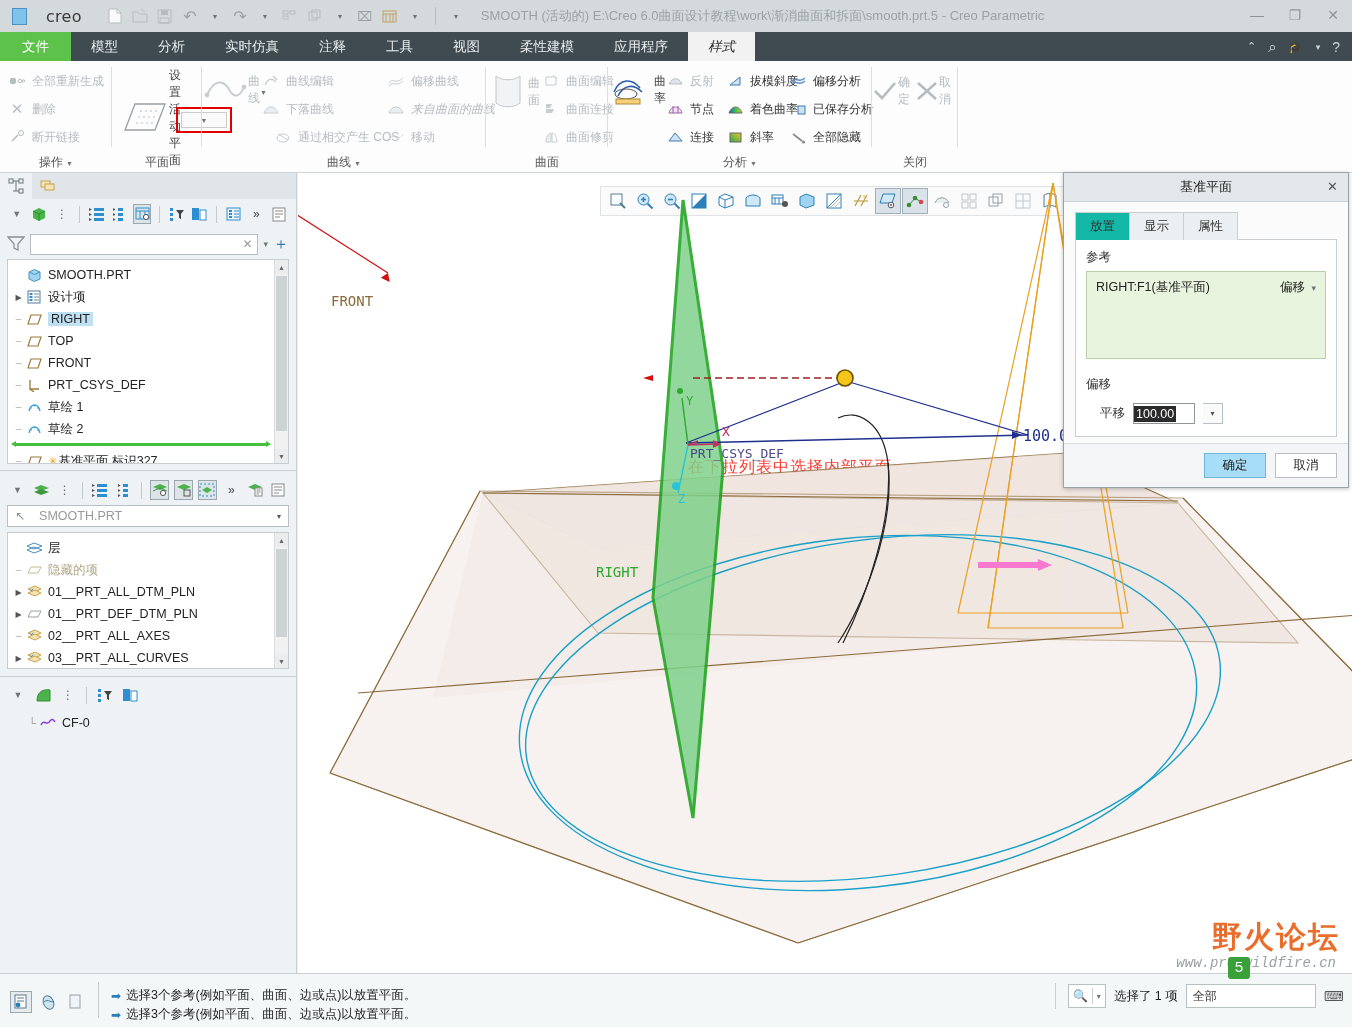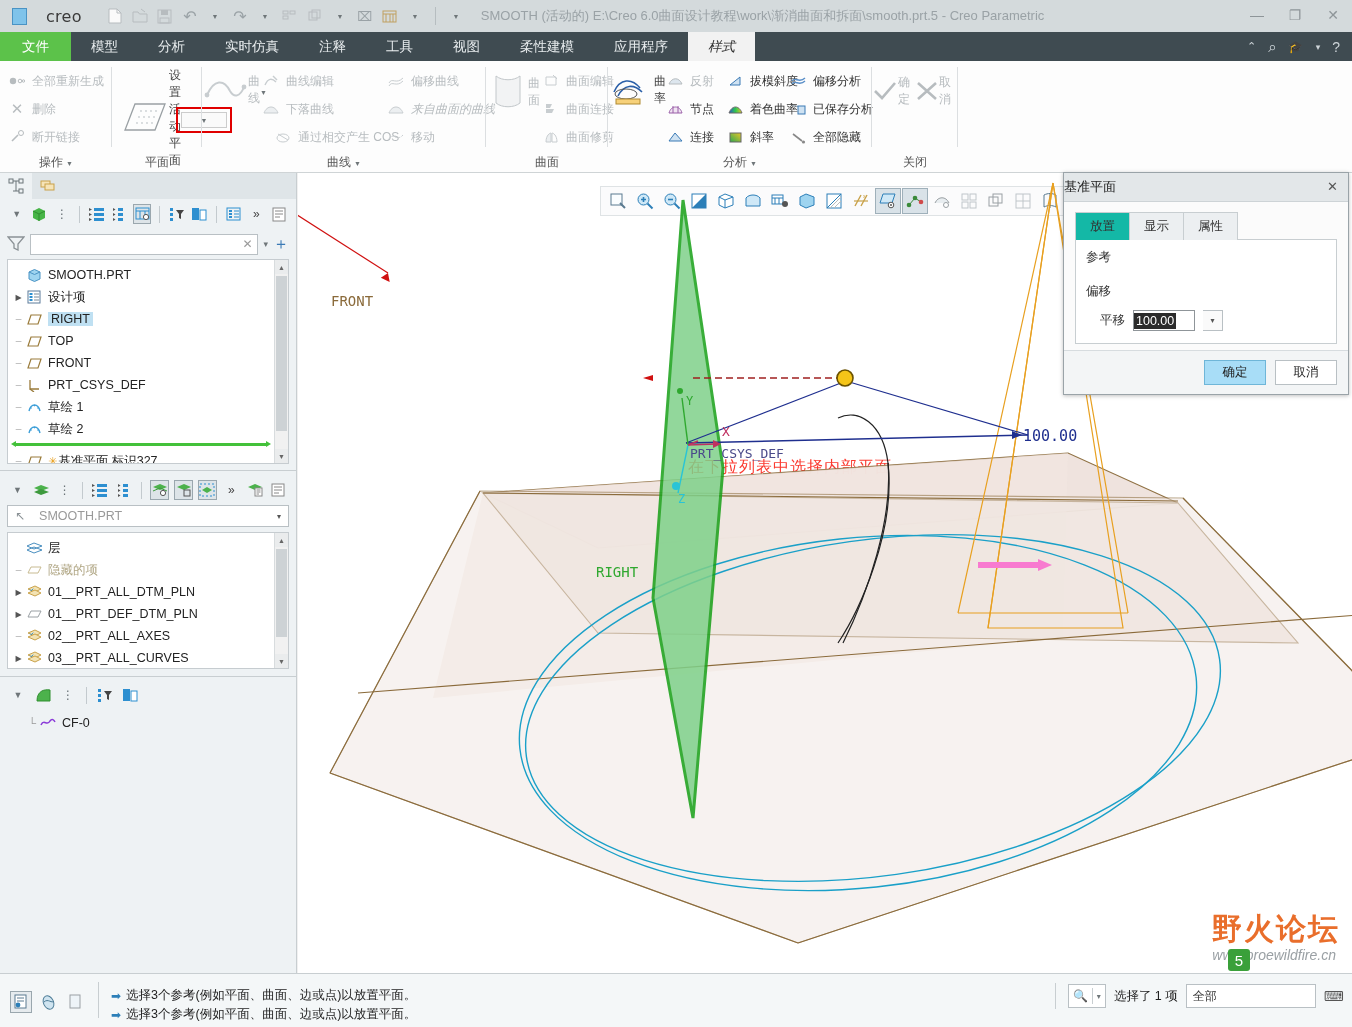--- a/index.html
+++ b/index.html
@@ -114,21 +114,21 @@
              padding:0 4px; gap:1px; }
   .gbtn{ width:26px;height:26px; display:flex;align-items:center;justify-content:center; }
   .gbtn.boxed{ background:#d9e2e8; border:1px solid #9fb0ba; }
   .annot{ position:absolute; left:390px; top:284px; color:#fb3a30; font-size:16px;
           white-space:nowrap; letter-spacing:1px; }
 
   
   .dlg{ position:absolute; left:1063px; top:172px; width:286px; background:#fbfbfb;
         border:1px solid #9aa3a8; box-shadow:0 1px 4px rgba(0,0,0,.25); }
   .dlg-tb{ height:29px; background:#e3e7e9; display:flex; align-items:center;
-           position:relative; border-bottom:1px solid #cdd3d6; }
+           justify-content:center; position:relative; border-bottom:1px solid #cdd3d6; }
   .dlg-title{ font-size:13px; color:#222; }
   .dlg-x{ position:absolute; right:10px; top:6px; font-size:13px; color:#555; }
   .dlg-body{ padding:10px 11px 6px; }
   .tabs{ display:flex; }
   .tb2{ padding:5px 14px; font-size:12.5px; color:#333; border:1px solid #c8ced1;
         border-bottom:none; background:#eceff1; margin-right:-1px; }
   .tb2.sel{ background:#14b8a6; position:relative; z-index:2; }
   .tabpane{ border:1px solid #c8ced1; background:#fff; padding:9px 10px 12px; margin-top:-1px; }
   .lbl{ font-size:12.5px; color:#333; margin-bottom:5px; }
   .refbox{ border:1px solid #b8cfa8; background:#e8f4dd; height:88px; padding:7px 9px;
@@ -156,21 +156,21 @@
   .sicon{ width:22px;height:22px;display:flex;align-items:center;justify-content:center; }
   .sicon.boxed{ border:1px solid #9aa7ae; background:#e6ebee; }
   .st-vdiv{ width:1px; height:36px; background:#c8ced1; margin:0 4px; }
   .msgs{ padding-top:4px; }
   .msg{ display:flex; align-items:center; gap:5px; height:19px; font-size:12.5px; color:#222; }
   .st-right{ position:absolute; right:8px; top:9px; display:flex; align-items:center; gap:8px; }
   .selbox{ height:24px; border:1px solid #b9c0c4; background:#fff; display:flex;
            align-items:center; padding:0 4px; gap:4px; }
   .filterbox{ width:130px;height:24px;border:1px solid #b9c0c4;background:#fff;
               display:flex;align-items:center;padding-left:6px;font-size:12px;color:#333; }
-  .wm{ position:absolute; right:10px; bottom:46px; width:190px; height:62px; pointer-events:none; }
+  .wm{ position:absolute; right:10px; bottom:38px; width:190px; height:62px; pointer-events:none;font-family:Liberation Mono, monospace; }
   .leader{ position:absolute; left:0; top:0; }
 </style>
 </head>
 <body>
 
 <div class="app">
 
   <div class="titlebar">
     <div class="creo-logo">
       <div class="creo-cube"></div>
@@ -1168,20 +1168,27 @@
       <div class="dlg-x">✕</div>
     </div>
     <div class="dlg-body">
       <div class="tabs">
         <div class="tb2 sel">放置</div>
         <div class="tb2">显示</div>
         <div class="tb2">属性</div>
       </div>
       <div class="tabpane">
         <div class="lbl">参考</div>
+        <div class="refbox">
+          <span class="rt">RIGHT:F1(基准平面)</span>
+          <span class="rd">
+            <span>偏移</span>
+            <span class="caret" style="margin-left:3px;font-size:9px">▾</span>
+          </span>
+        </div>
         <div class="lbl" style="margin-top:17px;">偏移</div>
         <div class="offrow">
           <span class="ol">平移</span>
           <div class="ofield">
             <span>100.00</span>
           </div>
           <div class="ospin">▾</div>
         </div>
       </div>
     </div>

